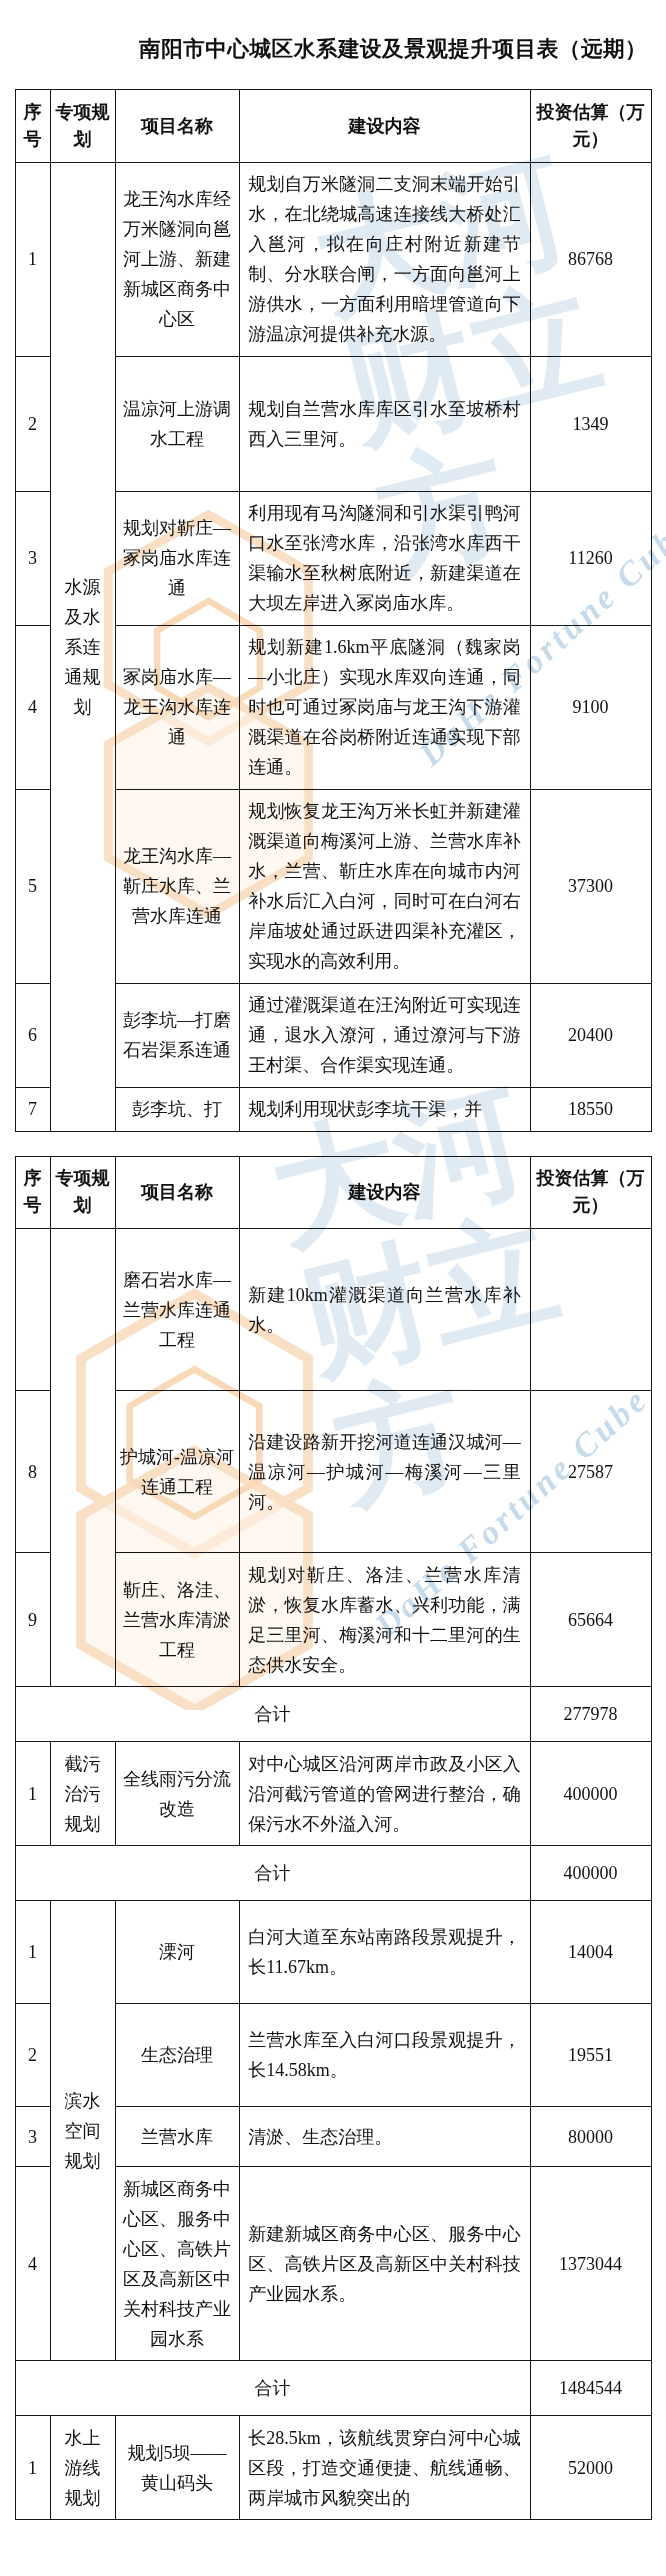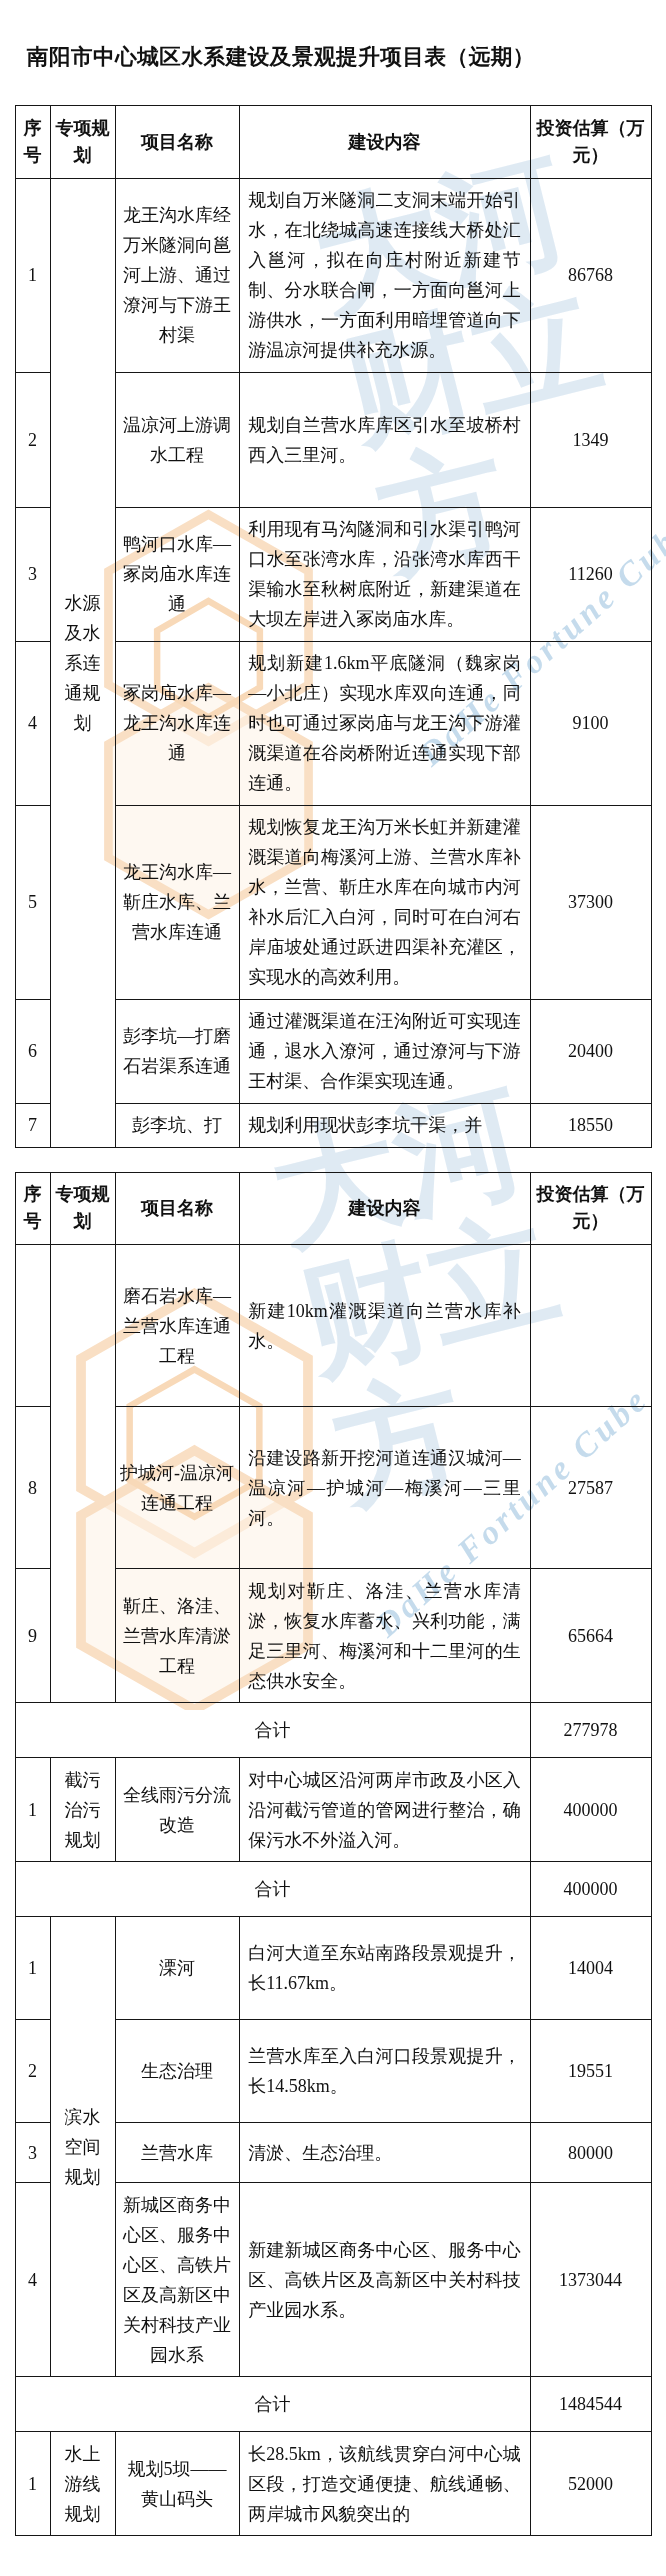--- a/index.html
+++ b/index.html
@@ -38,23 +38,23 @@
     opacity: 0.75;
     white-space: nowrap;
     transform: rotate(-42deg);
     font-family: "Liberation Serif", serif;
   }
   .wm-hex svg { display: block; }
   
   .title {
     position: relative;
     z-index: 1;
-    margin: 16px;
+    margin: 8px;
     padding: 26px 10.8px 18.4px 10.8px;
-    text-align: left;
+    text-align: right;
     font-size: 21.6px;
     font-weight: bold;
     letter-spacing: 0.5px;
   }
   
   table.doc {
     position: relative;
     z-index: 1;
     width: 635px;
     margin: 0 auto 24px auto;
@@ -129,33 +129,33 @@
           <th>专项规划</th>
           <th>项目名称</th>
           <th>建设内容</th>
           <th>投资估算（万元）</th>
         </tr>
       </thead>
       <tbody>
         <tr>
           <td class="c-no">1</td>
           <td class="c-plan" rowspan="7">水源及水系连通规划</td>
-          <td class="c-name">龙王沟水库经万米隧洞向邕河上游、通过潦河与下游王村渠</td>
+          <td class="c-name">龙王沟水库经万米隧洞向邕河上游、新建新城区商务中心区</td>
           <td class="c-content">规划自万米隧洞二支洞末端开始引水，在北绕城高速连接线大桥处汇入邕河，拟在向庄村附近新建节制、分水联合闸，一方面向邕河上游供水，一方面利用暗埋管道向下游温凉河提供补充水源。</td>
           <td class="c-cost">86768</td>
         </tr>
         <tr style="height: 135px;">
           <td class="c-no">2</td>
           <td class="c-name">温凉河上游调水工程</td>
           <td class="c-content">规划自兰营水库库区引水至坡桥村西入三里河。</td>
           <td class="c-cost">1349</td>
         </tr>
         <tr>
           <td class="c-no">3</td>
-          <td class="c-name">鸭河口水库—冢岗庙水库连通</td>
+          <td class="c-name">规划对靳庄—冢岗庙水库连通</td>
           <td class="c-content">利用现有马沟隧洞和引水渠引鸭河口水至张湾水库，沿张湾水库西干渠输水至秋树底附近，新建渠道在大坝左岸进入冢岗庙水库。</td>
           <td class="c-cost">11260</td>
         </tr>
         <tr>
           <td class="c-no">4</td>
           <td class="c-name">冢岗庙水库—龙王沟水库连通</td>
           <td class="c-content">规划新建1.6km平底隧洞（魏家岗—小北庄）实现水库双向连通，同时也可通过冢岗庙与龙王沟下游灌溉渠道在谷岗桥附近连通实现下部连通。</td>
           <td class="c-cost">9100</td>
         </tr>
         <tr>

